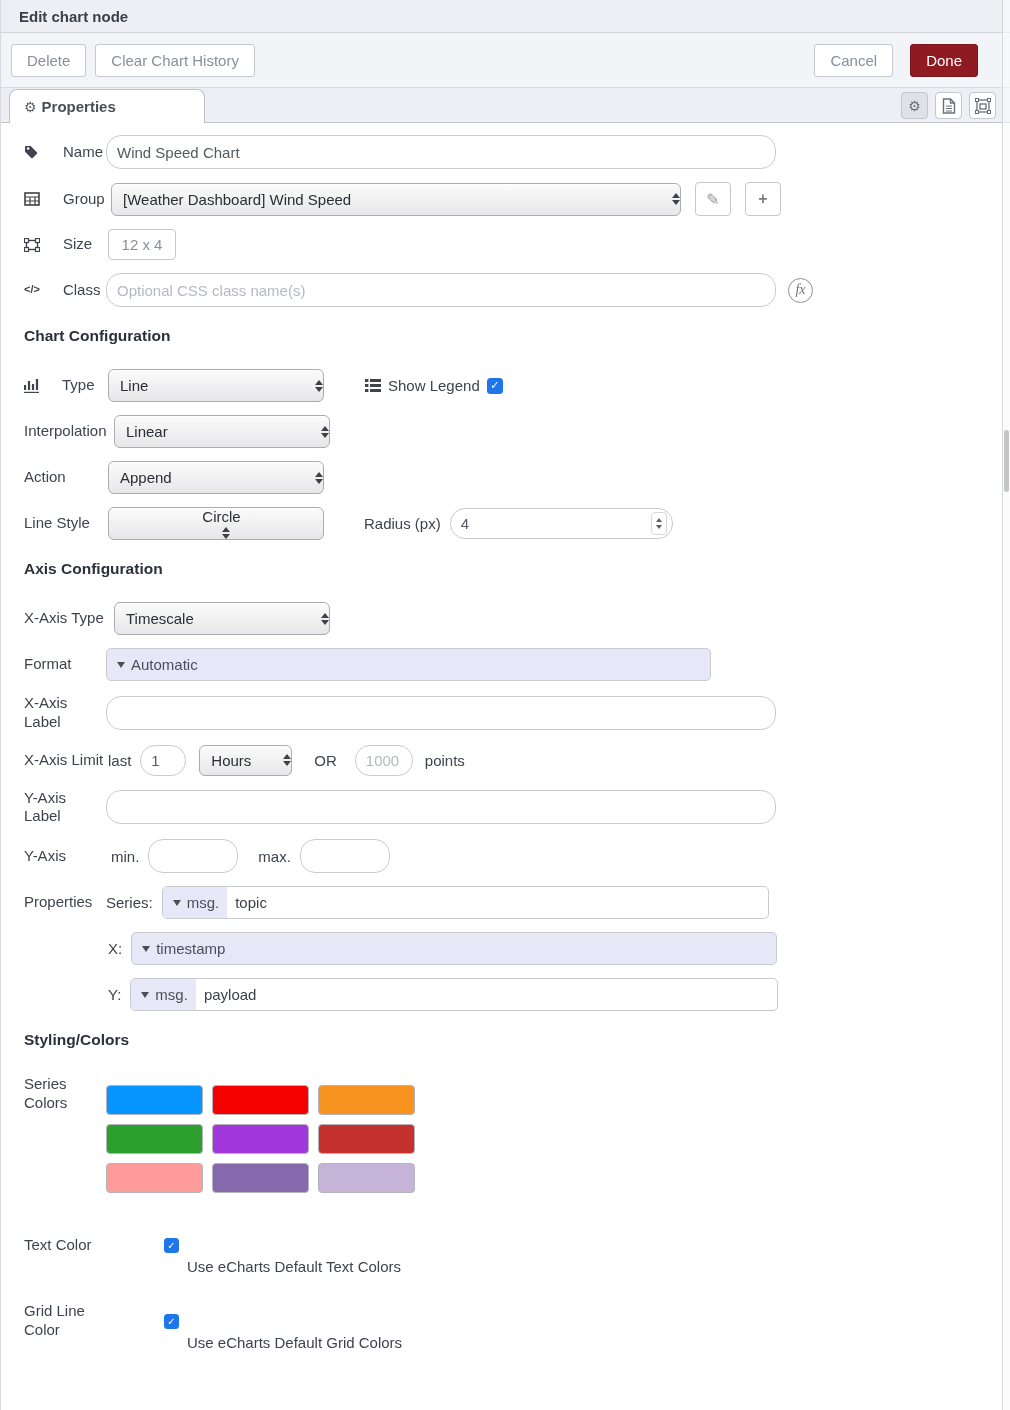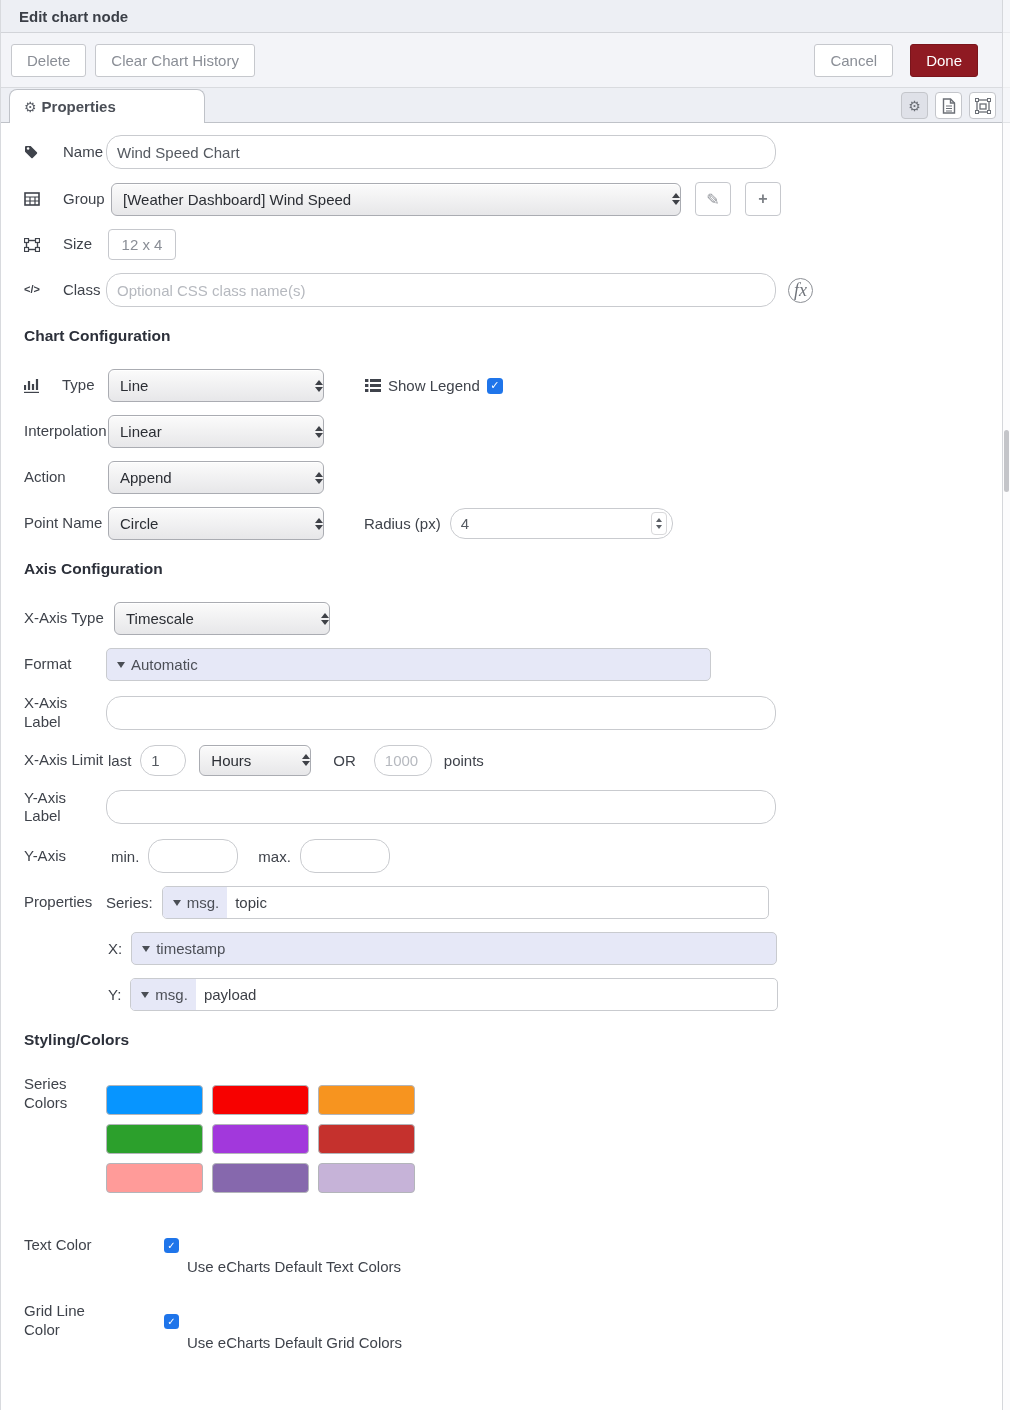--- a/index.html
+++ b/index.html
@@ -44,21 +44,21 @@
   .arrows { display:flex; flex-direction:column; gap:2px; margin-left:8px; }
   .arrows i { width:0; height:0; border-left:4px solid transparent; border-right:4px solid transparent; display:block; }
   .arrows .up { border-bottom:5px solid #3e4147; }
   .arrows .dn { border-top:5px solid #3e4147; }
   .sel-216 { width:216px; }
 
   .sq-btn { width:36px; height:34px; border:1px solid #c6c8cd; border-radius:4px; background:#fff; display:flex; align-items:center; justify-content:center; margin-left:14px; cursor:pointer; color:#92959b; font-size:16px; }
 
   .size-btn { width:68px; height:31px; border:1px solid #c6c8cd; border-radius:4px; background:#fff; color:#8a8e96; display:flex; align-items:center; justify-content:center; cursor:pointer; }
 
-  .fx { width:25px; height:25px; border:1.5px solid #8d9096; border-radius:50%; color:#6f737a; display:flex; align-items:center; justify-content:center; margin-left:12px; font-family:"Liberation Serif","DejaVu Serif",serif; font-style:italic; font-size:18px; flex:none; }
+  .fx { width:25px; height:25px; border:1.5px solid #8d9096; border-radius:50%; color:#6f737a; display:flex; align-items:center; justify-content:center; margin-left:12px; font-family:"Liberation Serif","DejaVu Serif",serif; font-style:italic; font-size:14px; flex:none; }
 
   .section { font-weight:bold; color:#2c303a; font-size:15.5px; margin:20px 0 24px 23px; }
 
   .chk { width:16px; height:16px; border-radius:3.5px; background:#1f75ea; display:inline-flex; align-items:center; justify-content:center; color:#fff; font-size:11px; font-weight:bold; flex:none; cursor:pointer; }
   .chk.sm { width:15px; height:15px; font-size:10px; }
 
   .legend-wrap { display:flex; align-items:center; gap:7px; margin-left:41px; }
 
   .num-wrap { position:relative; display:flex; align-items:center; }
   .num-wrap input { width:223px; padding-right:28px; height:31px; }
@@ -240,21 +240,21 @@
           <span class="chk">✓</span>
         </div>
       </div>
     </div>
 
     <div class="row">
       <div class="lbl">
         <span>Interpolation</span>
       </div>
       <div class="ctrl">
-        <div class="sel sel-216" style="margin-left:2px;">
+        <div class="sel sel-216" style="margin-left:8px;">
           <span class="sel-txt">Linear</span>
           <span class="arrows">
               <i class="up"></i>
               <i class="dn"></i>
             </span>
         </div>
       </div>
     </div>
 
     <div class="row">
@@ -267,24 +267,24 @@
           <span class="arrows">
               <i class="up"></i>
               <i class="dn"></i>
             </span>
         </div>
       </div>
     </div>
 
     <div class="row">
       <div class="lbl">
-        <span>Point Name</span>
-      </div>
-      <div class="ctrl">
-        <div class="sel sel-216" style="margin-left:2px;">
+        <span>Line Style</span>
+      </div>
+      <div class="ctrl">
+        <div class="sel sel-216" style="margin-left:2px;flex-direction:column;">
           <span class="sel-txt">Circle</span>
           <span class="arrows">
               <i class="up"></i>
               <i class="dn"></i>
             </span>
         </div>
         <span class="sub-lbl" style="margin-left:40px;">Radius (px)</span>
         <span class="num-wrap">
           <input type="text" value="4" style="">
           <span class="stepper">
@@ -335,21 +335,21 @@
       </div>
     </div>
 
     <div class="row">
       <div class="lbl">
         <span>X-Axis Limit</span>
       </div>
       <div class="ctrl">
         <span class="sub-lbl" style="margin-left:2px;">last</span>
         <input type="text" style="width: 46px; height: 31px;" value="1">
-        <div class="sel" style="width:112px; height:31px; margin-left:13px;">
+        <div class="sel" style="width:93px; height:31px; margin-left:13px;">
           <span class="sel-txt">Hours</span>
           <span class="arrows">
               <i class="up"></i>
               <i class="dn"></i>
             </span>
         </div>
         <span class="sub-lbl" style="margin-left:22px; margin-right:0;">OR</span>
         <input type="text" style="width: 58px; height: 31px; margin-left: 18px;" placeholder="1000">
         <span class="sub-lbl" style="margin-left:12px;">points</span>
       </div>

